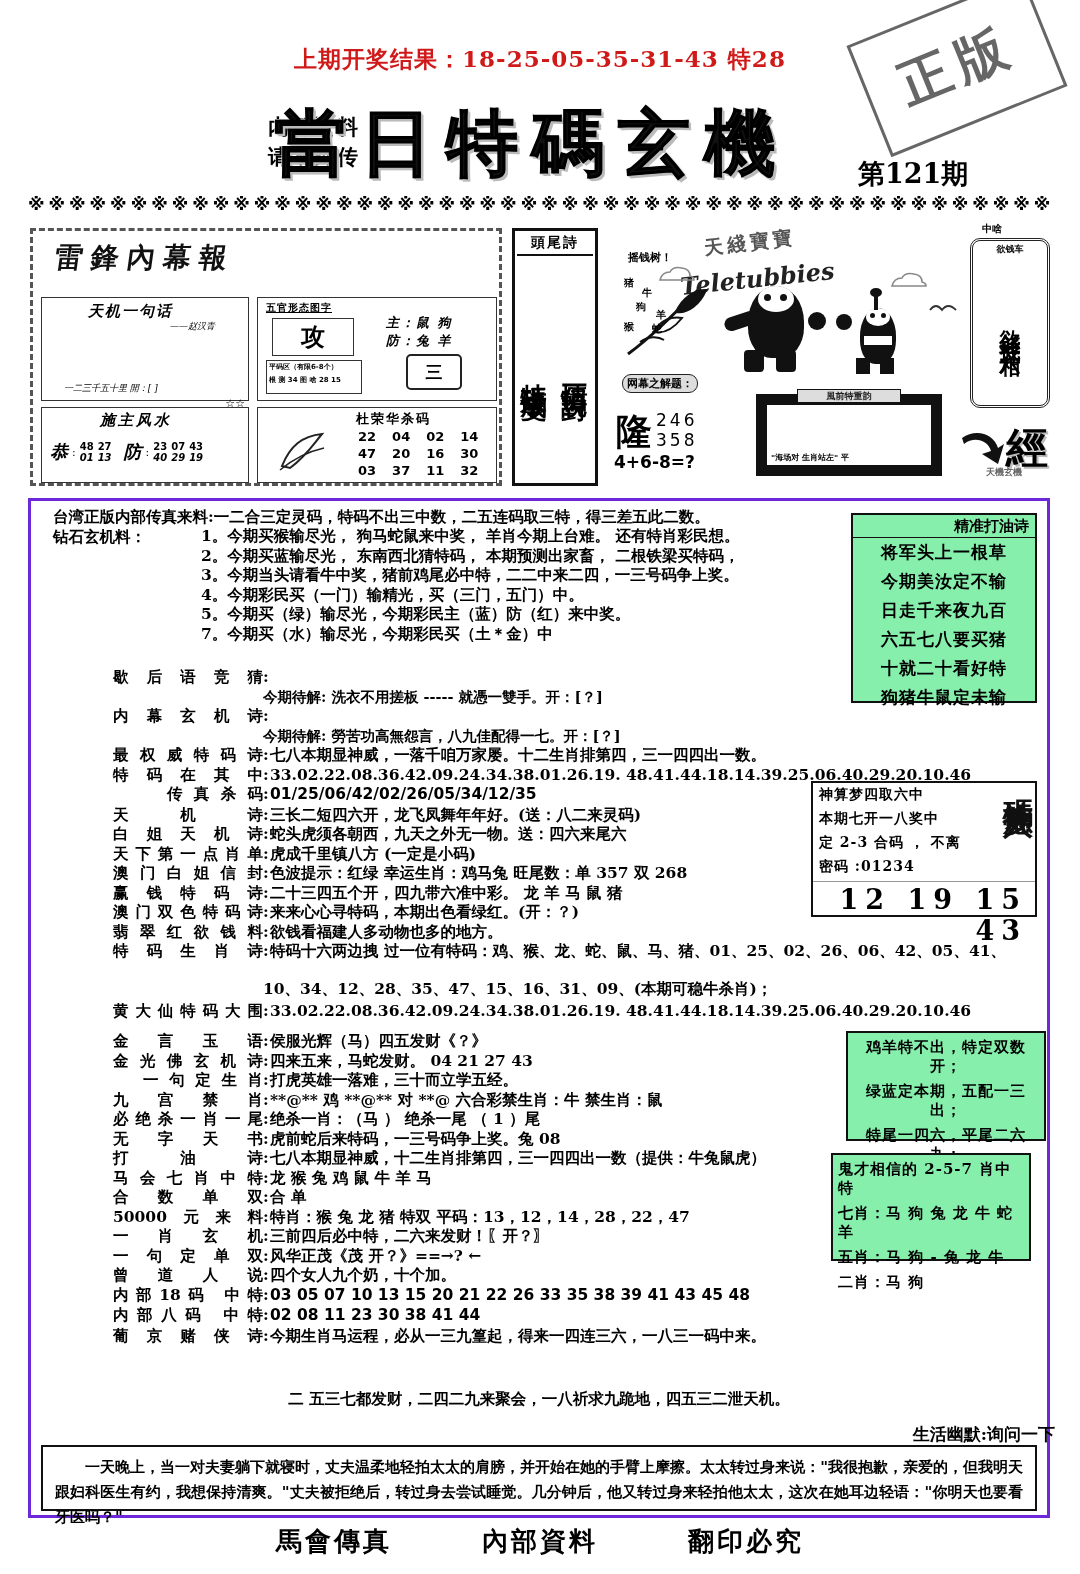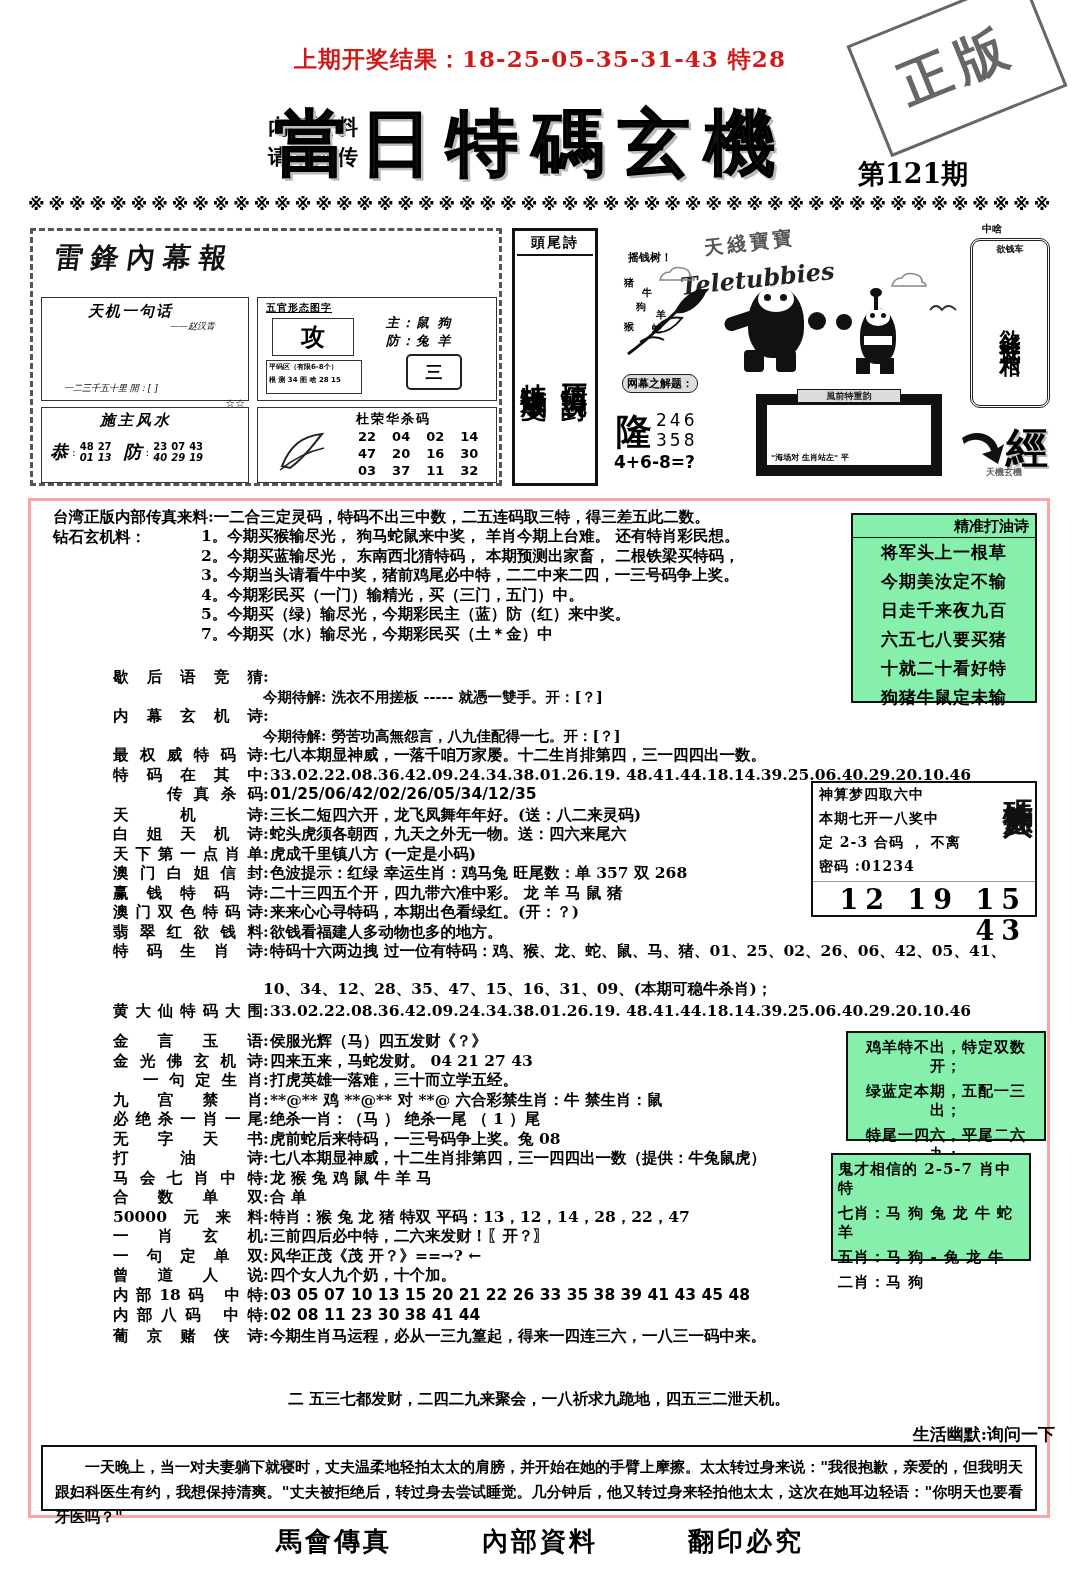--- a/index.html
+++ b/index.html
@@ -110,21 +110,21 @@
   .wavebox {
     position:absolute;
     border:3px double #222; border-radius:10px;
     background:#fff;
     display:flex; align-items:center; justify-content:center;
   }
 
   
   .main-box {
     position:absolute; left:28px; top:498px; width:1022px; height:1020px;
-    border:3px solid #fca5a5;
+    border:3px solid #6d28d9;
     background:#fff;
   }
   .main-inner { position:relative; width:100%; height:100%; padding:6px 8px; }
 
   .ln {
     font-family:"DejaVu Serif", serif;
     font-size:15.5px;
     line-height:19.5px;
     white-space:nowrap;
     font-weight:bold;

